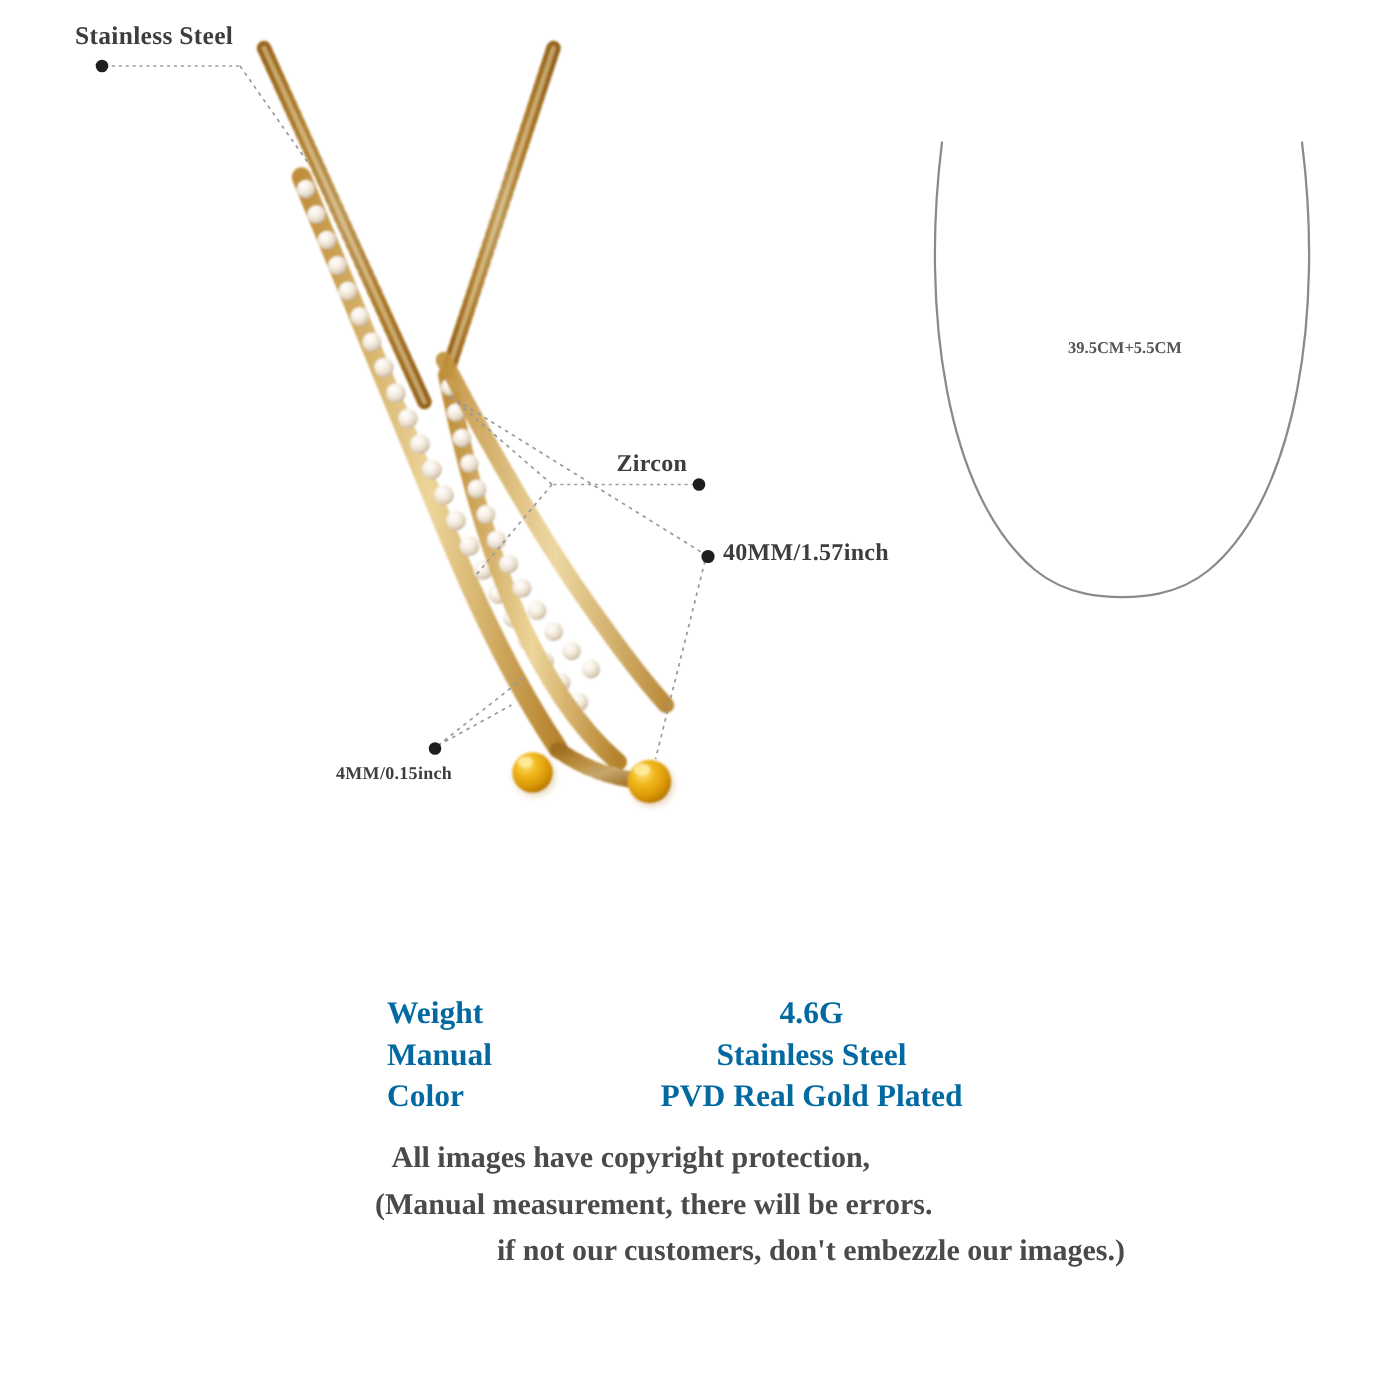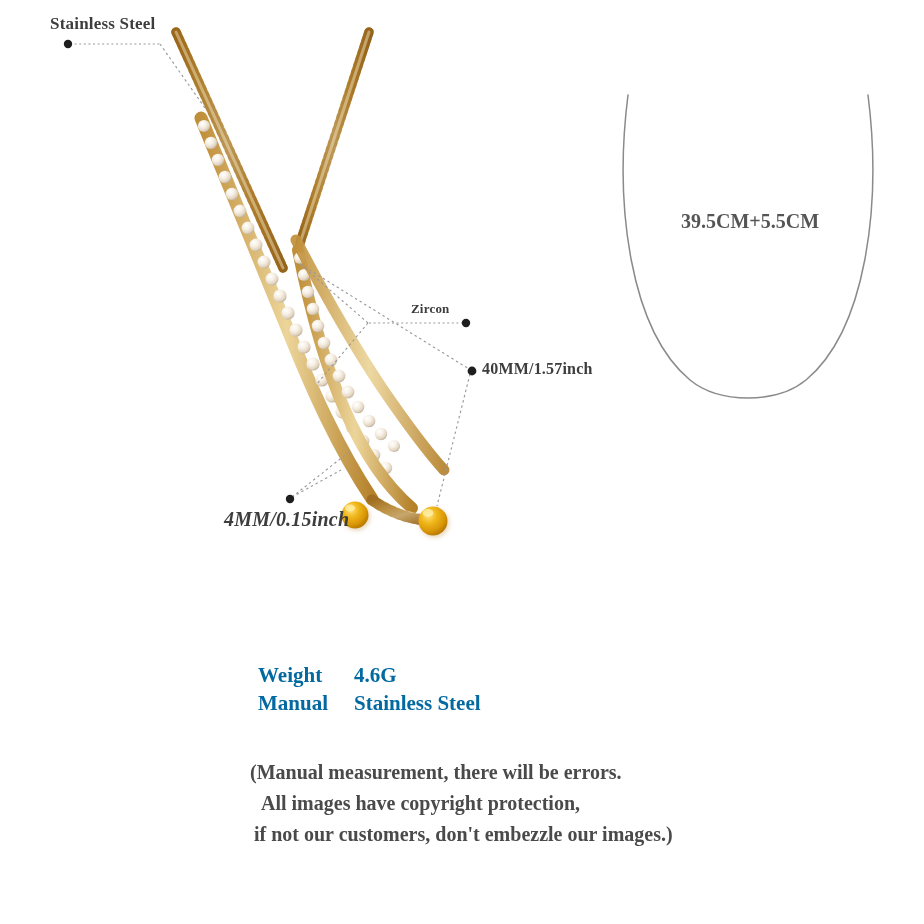--- a/index.html
+++ b/index.html
@@ -36,40 +36,39 @@
     letter-spacing: 0.2px;
   }
   #label-stainless {
     left: 50px;
     top: 14px;
     font-size: 17px;
   }
   #label-zircon {
     left: 411px;
     top: 301px;
-    font-size: 13px;
+    font-size: 16px;
   }
   #label-40mm {
     left: 482px;
     top: 360px;
     font-size: 16px;
   }
   #label-4mm {
     left: 224px;
     top: 508px;
-    font-size: 20px;
-    font-style: italic;
+    font-size: 12px;
   }
   #silhouette-text {
     position: absolute;
     left: 628px;
-    top: 209px;
+    top: 225px;
     width: 244px;
     text-align: center;
-    font-size: 20px;
+    font-size: 11px;
     font-weight: 700;
     color: #555555;
     line-height: 1.28;
   }
   #spec-block {
     position: absolute;
     left: 258px;
     top: 662px;
     width: 470px;
   }
@@ -79,36 +78,37 @@
     font-weight: 700;
     color: #0369a1;
     line-height: 1.32;
   }
   .spec-key {
     width: 96px;
     flex: none;
   }
   .spec-val {
     flex: 1;
+    text-align: center;
   }
   #notice-block {
     position: absolute;
     left: 250px;
     top: 757px;
     width: 500px;
   }
   .notice-line {
     font-size: 20px;
     font-weight: 700;
     color: #4a4a4a;
     line-height: 1.55;
     white-space: nowrap;
   }
   .notice-line.indent-1 { padding-left: 11px; }
-  .notice-line.indent-2 { padding-left: 4px; }
+  .notice-line.indent-2 { padding-left: 4px; text-align: right; }
 </style>
 </head>
 <body>
 
 <div id="stage">
 
   <svg class="layer-svg" viewBox="0 0 924 924">
     <defs>
       <linearGradient id="goldChainGrad" x1="0" y1="0" x2="1" y2="0">
         <stop offset="0%" stop-color="#a8711f"></stop>
@@ -271,21 +271,25 @@
 
   <div id="spec-block">
     <div class="spec-row">
       <div class="spec-key">Weight</div>
       <div class="spec-val">4.6G</div>
     </div>
     <div class="spec-row">
       <div class="spec-key">Manual</div>
       <div class="spec-val">Stainless Steel</div>
     </div>
+    <div class="spec-row">
+      <div class="spec-key">Color</div>
+      <div class="spec-val">PVD Real Gold Plated</div>
+    </div>
   </div>
 
   <div id="notice-block">
+    <div class="notice-line indent-1">All images have copyright protection,</div>
     <div class="notice-line">(Manual measurement, there will be errors.</div>
-    <div class="notice-line indent-1">All images have copyright protection,</div>
     <div class="notice-line indent-2">if not our customers, don't embezzle our images.)</div>
   </div>
 
 </div>
 
 </body></html>

